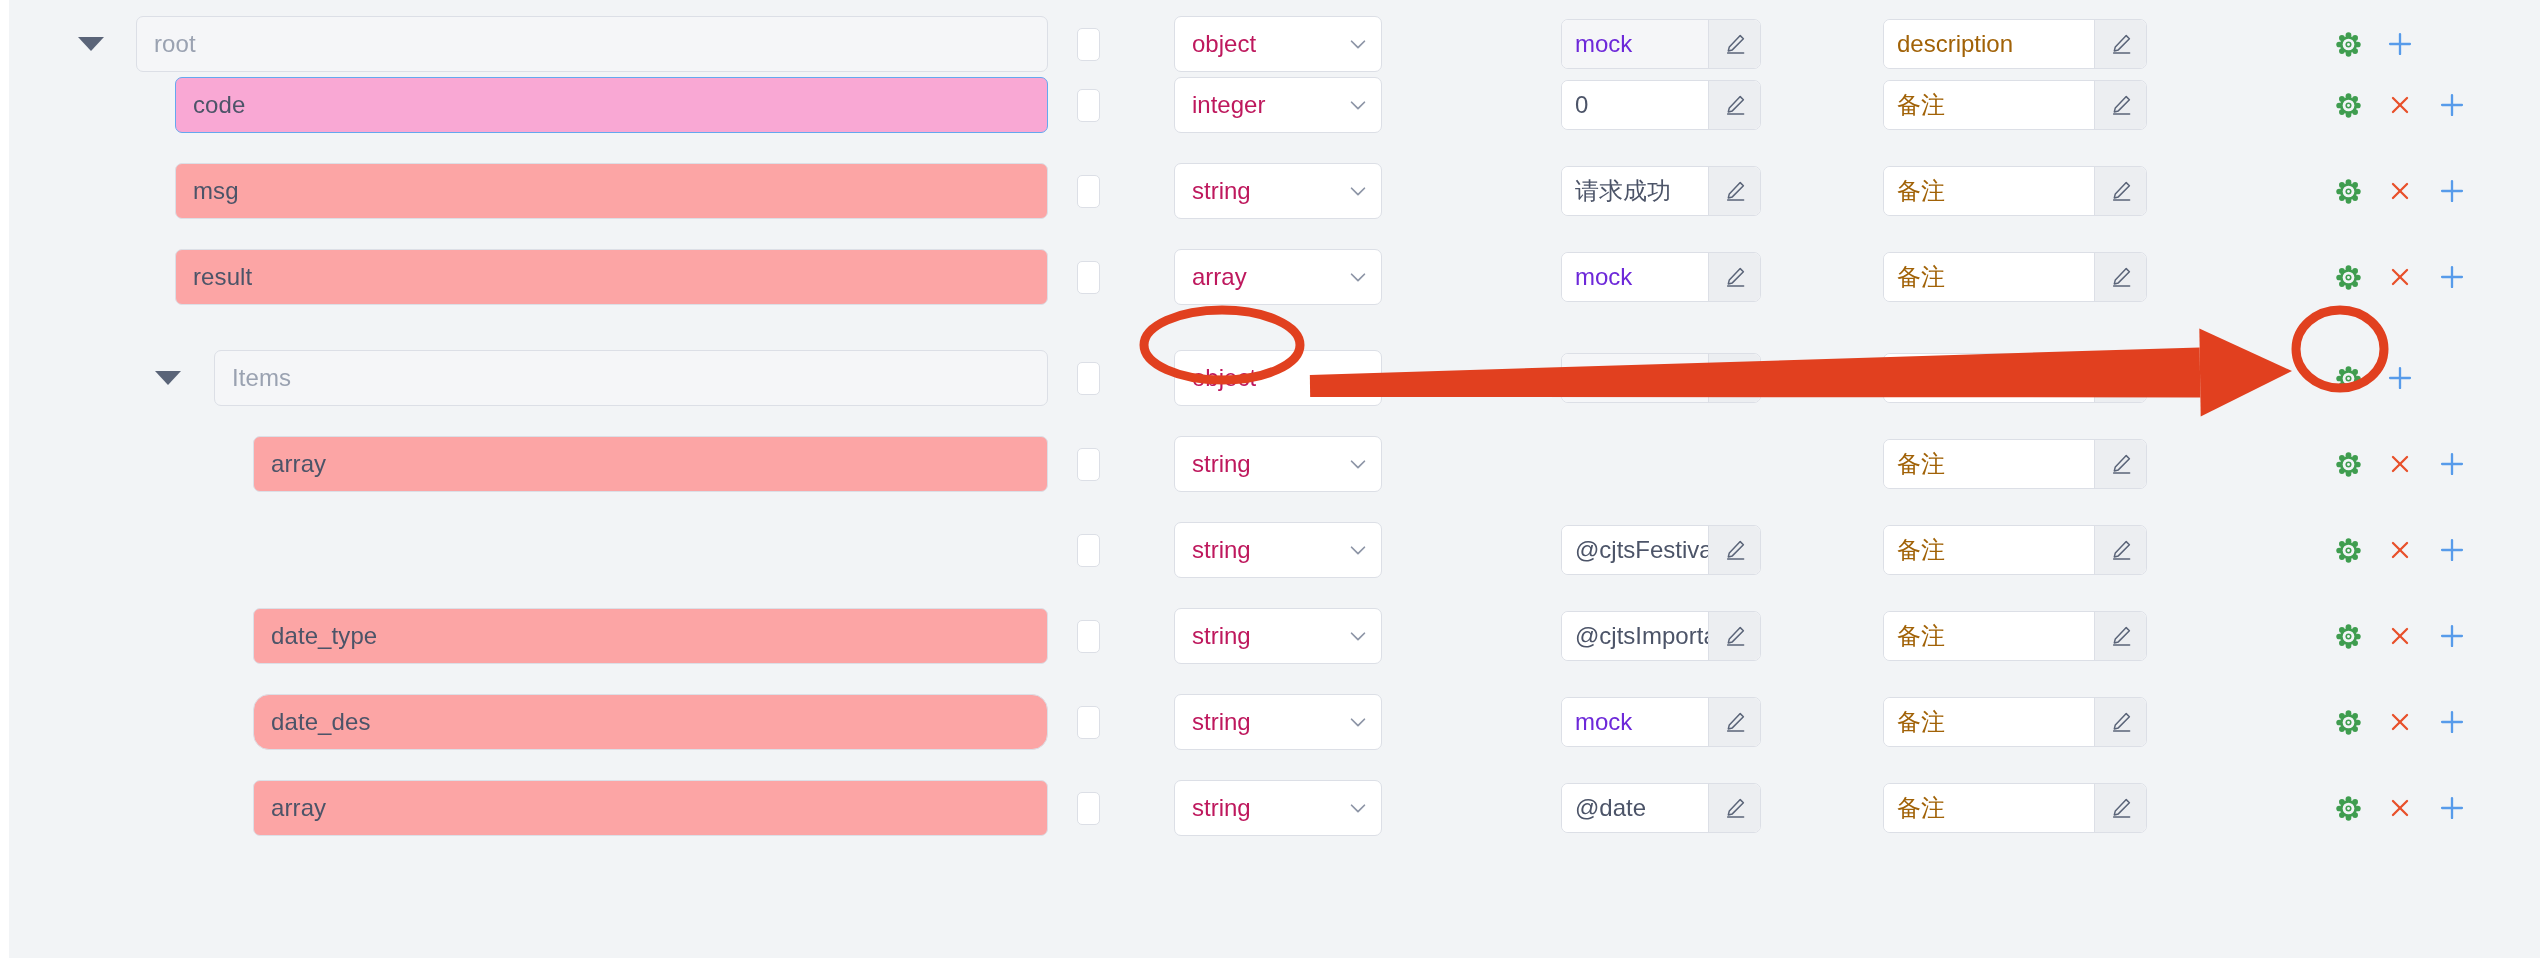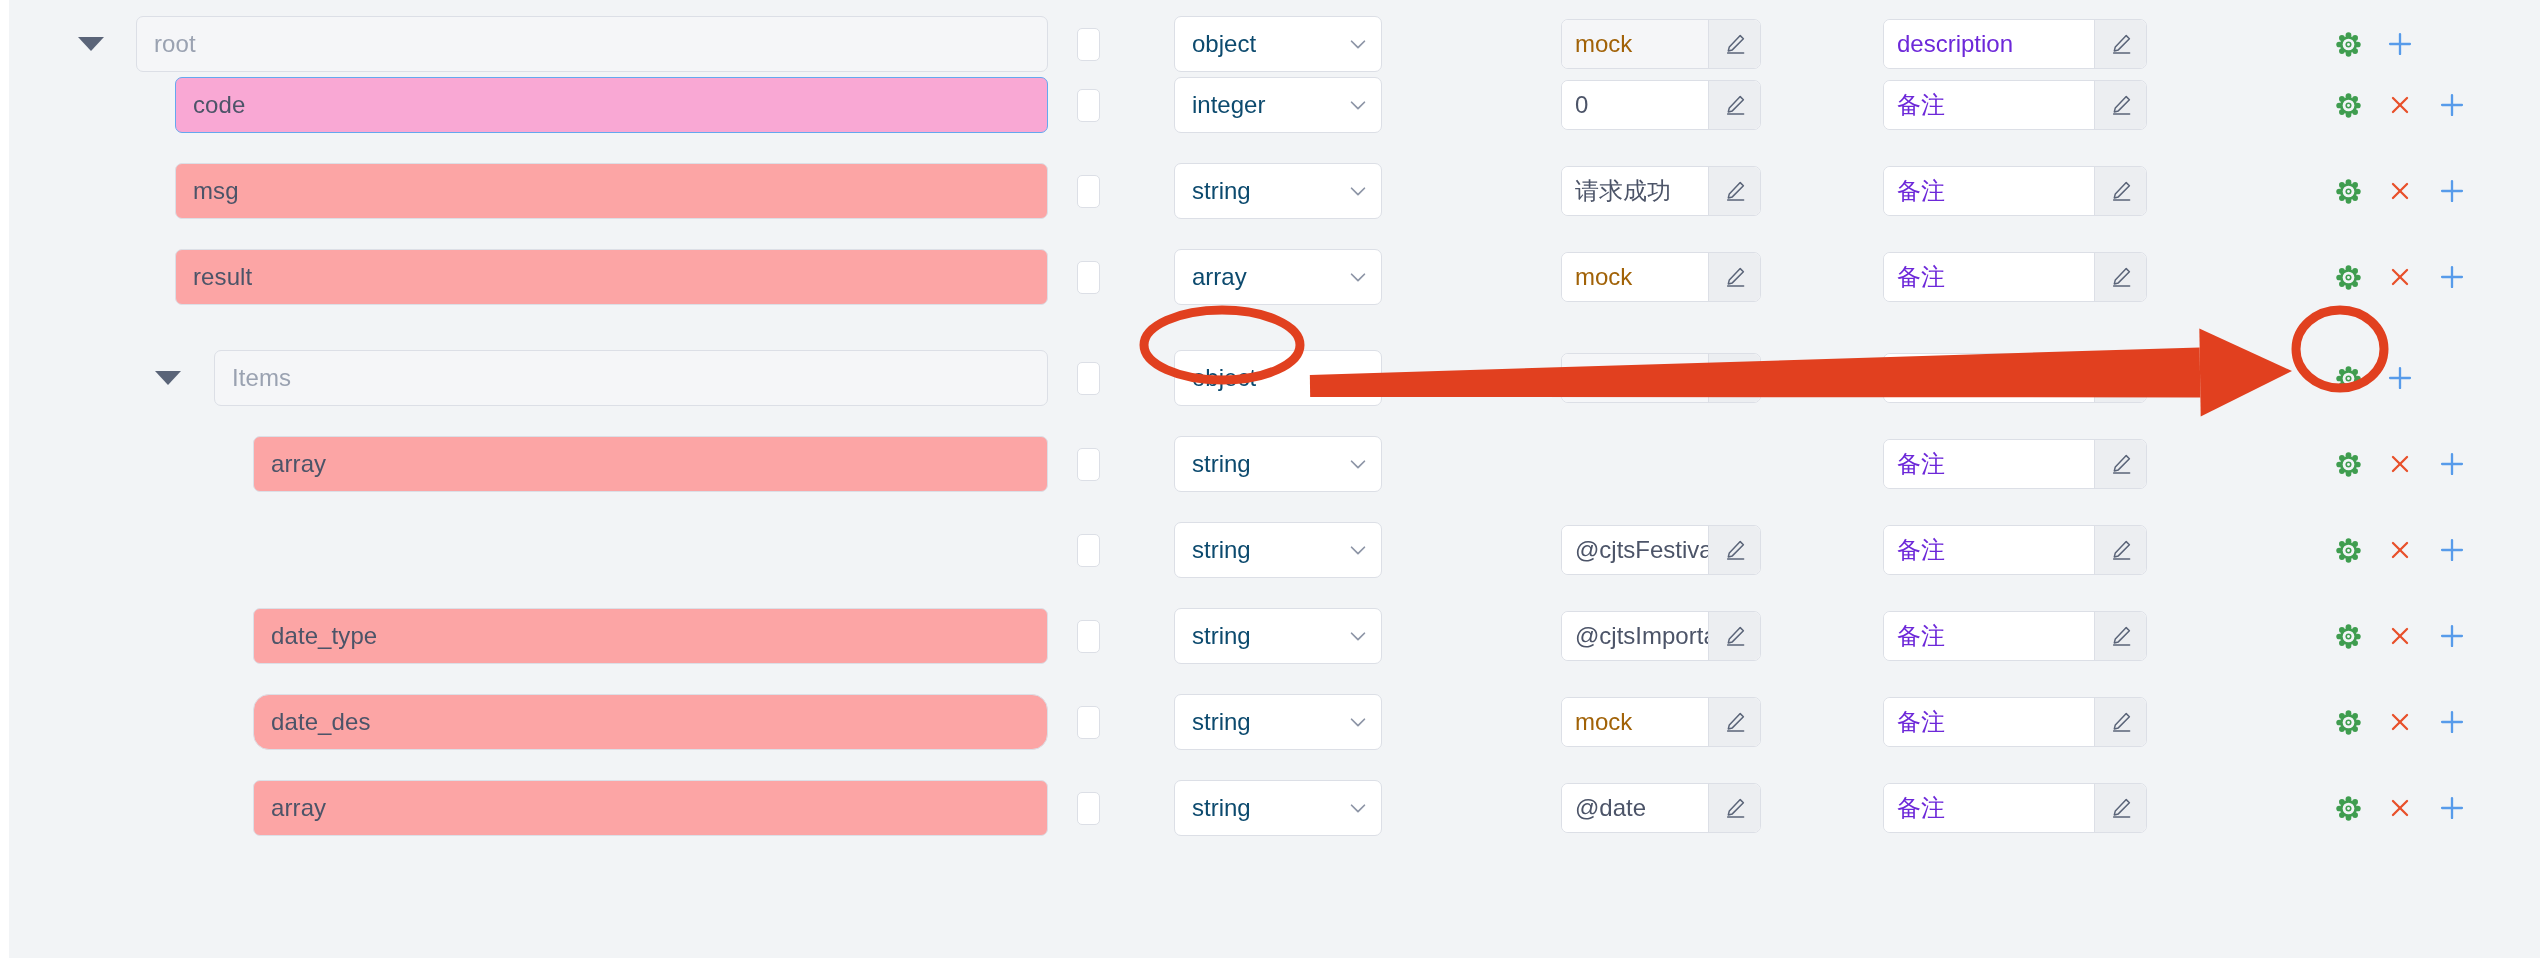--- a/index.html
+++ b/index.html
@@ -92,21 +92,21 @@
     left: 1159px;
     width: 208px;
     height: 56px;
     background: #ffffff;
     border: 1px solid #dcdfe6;
     border-radius: 7px;
     display: flex;
     align-items: center;
     padding: 0 12px 0 17px;
     font-size: 24px;
-    color: #0c4a6e;
+    color: #be185d;
   }
   .type-select .tval { flex: 1; }
   .type-select .chev {
     width: 22px; height: 22px;
     display: block;
   }
 
   
   .mock-group {
     position: absolute;
@@ -126,21 +126,21 @@
     background: #ffffff;
     display: flex;
     align-items: center;
     padding-left: 13px;
     font-size: 24px;
     color: #4c5468;
     white-space: nowrap;
     overflow: hidden;
   }
   .mock-group.readonly .minput { background: #f5f6f8; }
-  .mock-group .minput.ph { color: #a16207; }
+  .mock-group .minput.ph { color: #6d28d9; }
   .mock-group .pencil-btn {
     width: 52px;
     height: 100%;
     background: #eceef1;
     border-left: 1px solid #dcdfe6;
     display: flex;
     align-items: center;
     justify-content: center;
   }
 
@@ -162,21 +162,21 @@
     height: 100%;
     background: #ffffff;
     display: flex;
     align-items: center;
     padding-left: 13px;
     font-size: 24px;
     color: #4c5468;
     white-space: nowrap;
     overflow: hidden;
   }
-  .desc-group .dinput.ph { color: #6d28d9; }
+  .desc-group .dinput.ph { color: #a16207; }
   .desc-group .pencil-btn {
     width: 52px;
     height: 100%;
     background: #eceef1;
     border-left: 1px solid #dcdfe6;
     display: flex;
     align-items: center;
     justify-content: center;
   }
 

